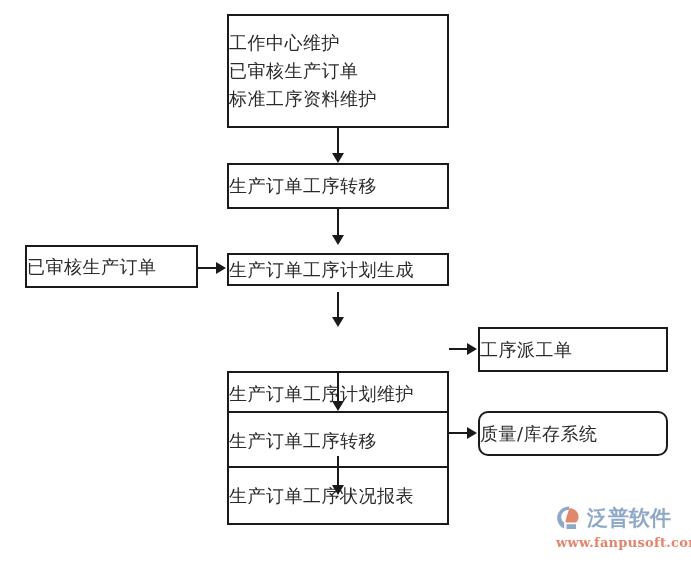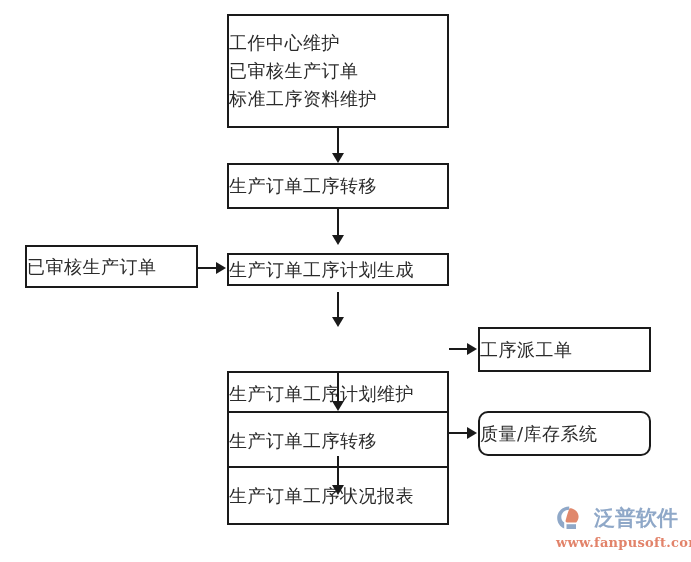--- a/index.html
+++ b/index.html
@@ -39,21 +39,21 @@
   .node .line {
     display: block;
     padding: 2px 0;
   }
 
   
   .col-main { left: 227px; width: 222px; }
   
   .col-left { left: 25px;  width: 173px; }
   
-  .col-right{ left: 478px; width: 173px; }
+  .col-right{ left: 478px; width: 190px; }
 
   #node-1 { top: 14px;  height: 114px; }
   #node-1 .line { padding: 5px 0; }
   #node-2 { top: 163px; height: 46px; }
   #node-3 { top: 253px; height: 33px; }
   #node-4 { top: 327px; height: 45px; margin-top: 44px; }
   #node-5 { top: 411px; height: 60px; }
   #node-6 { top: 466px; height: 59px; }
   #node-left-1  { top: 245px; height: 43px; }
   #node-right-1 { top: 327px; height: 45px; }
@@ -123,21 +123,21 @@
     top: 503px;
     width: 132px;
     height: 52px;
     display: flex;
     flex-direction: column;
     align-items: flex-start;
   }
   #logo-row {
     display: flex;
     align-items: center;
-    gap: 10px;
+    gap: 3px;
     height: 30px;
   }
   #logo-mark {
     width: 28px;
     height: 26px;
     flex: none;
   }
   #logo-name {
     font-size: 21px;
     font-weight: bold;

